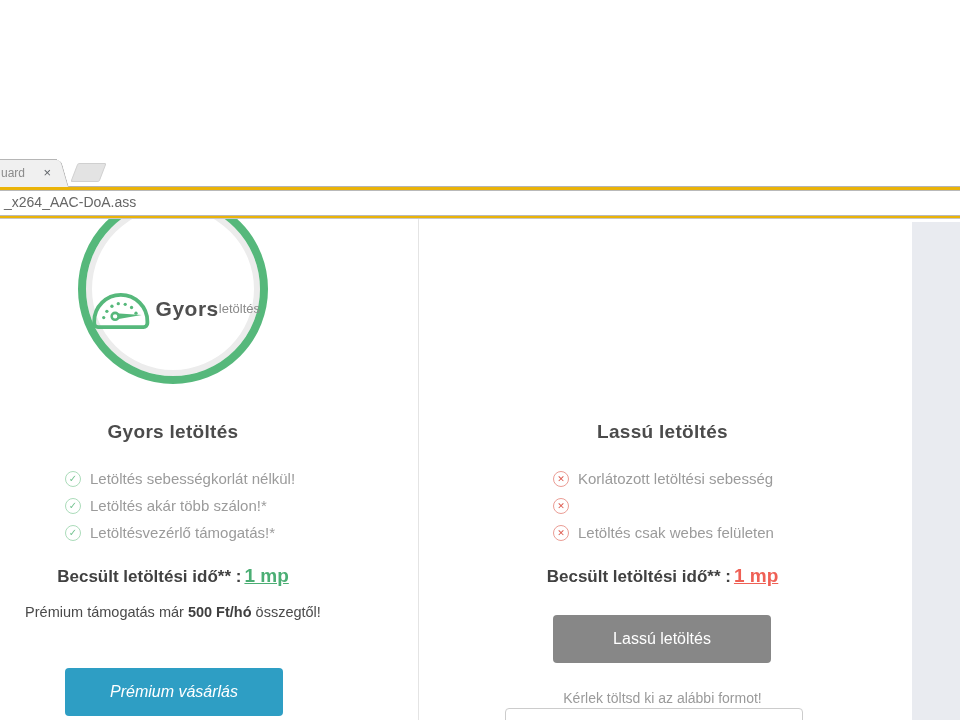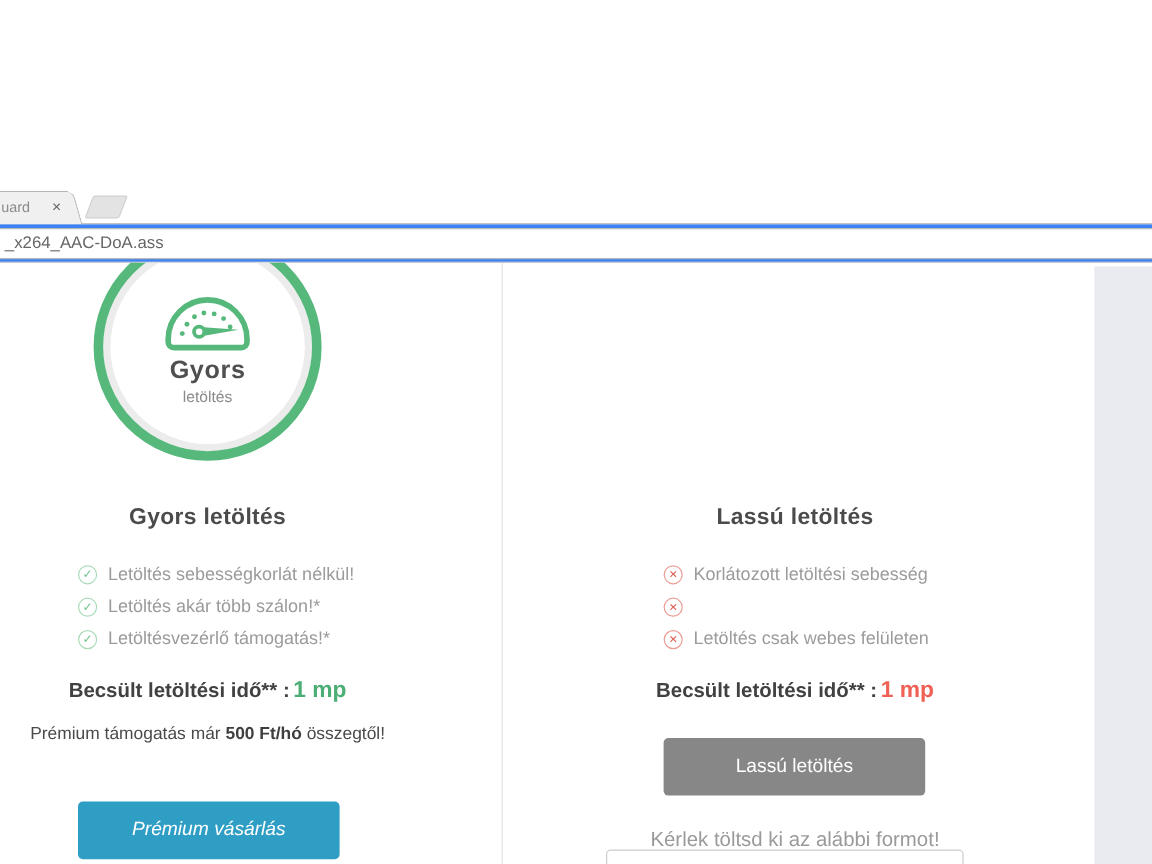--- a/index.html
+++ b/index.html
@@ -31,21 +31,21 @@
     position:absolute;right:6px;top:4px;font-size:13px;color:#5f6368;
     line-height:18px;cursor:default;z-index:2;
   }
   .newtab{
     position:absolute;left:74px;top:8px;width:27px;height:17px;
     background:#e3e3e3;border:1px solid #d0d0d0;border-radius:2px;
     transform:skewX(-21deg);
   }
   .toolbar{
     position:absolute;top:187px;left:0;right:0;height:31px;
-    background:#3b82f6;border-bottom:1px solid #c6c6c6;text-decoration:underline;
+    background:#eab308;border-bottom:1px solid #c6c6c6;text-decoration:underline;
   }
   .urlbar{
     position:absolute;top:3px;left:-6px;right:-6px;height:21px;
     background:#fff;border:1px solid #b9b9b9;border-radius:2px;
     font-size:14px;color:var(--c-url-text,#666);padding:3px 0 0 9px;
     white-space:nowrap;overflow:hidden;
   }
   
   .page{
     position:absolute;top:219px;left:0;right:0;bottom:0;
@@ -58,21 +58,21 @@
   .col{position:absolute;top:0;bottom:0;}
   .col-fast{left:0;width:418px;border-right:1px solid var(--c-divider,#e4e4e4);}
   .col-slow{left:419px;width:493px;}
   .inner{position:absolute;top:0;bottom:0;left:0;text-align:center;}
   .col-fast .inner{width:346px;}
   .col-slow .inner{width:487px;}
 
   
   .big-circle{
     position:absolute;top:-25px;width:190px;height:190px;box-sizing:border-box;
-    border-radius:50%;display:flex;flex-direction:column;align-items:center;
+    border-radius:50%;display:flex;align-items:center;
     padding-top:36px;background:#fff;
   }
   .col-fast .big-circle{
     left:78px;border:8px solid var(--c-green-ring,#56b87b);
     box-shadow:inset 0 0 0 6px #ececec;
   }
   .gauge-svg{display:block;}
   .fast-icon{color:var(--c-green-ring,#56b87b);}
   .circle-title{font-size:21px;font-weight:bold;color:#4f4f4f;margin-top:4px;letter-spacing:.5px;}
   .circle-sub{font-size:13px;color:var(--c-muted,#8a8a8a);margin-top:2px;}
@@ -92,38 +92,38 @@
     width:16px;height:16px;border-radius:50%;border:1px solid;flex:0 0 auto;
     display:inline-flex;align-items:center;justify-content:center;
     margin-right:9px;box-sizing:border-box;
   }
   .col-fast .feat-icon{color:var(--c-check,#74c290);border-color:var(--c-check-border,#abdcba);font-size:10px;}
   .col-slow .feat-icon{color:var(--c-x,#dd5a4e);border-color:var(--c-x-border,#eb9d95);font-size:9px;}
 
   .estimate{position:absolute;top:346px;left:0;font-size:17px;font-weight:bold;color:var(--c-dark,#414141);}
   .col-fast .estimate{width:346px;}
   .col-slow .estimate{width:487px;}
-  .estimate .val{font-size:19px;margin-left:3px;}
+  .estimate .val{font-size:19px;margin-left:3px;text-decoration:underline;}
   .col-fast .estimate .val{color:var(--c-green,#4bae74);}
   .col-slow .estimate .val{color:var(--c-red,#ef6055);}
 
   .promo{position:absolute;top:385px;width:346px;font-size:14.5px;color:#4a4a4a;}
   .promo b{color:#3f3f3f;}
 
   .cta-note{position:absolute;top:429px;width:346px;font-size:15px;color:#808080;}
 
   .btn{
     position:absolute;width:218px;height:48px;border:none;border-radius:4px;
     color:#fff;font-size:16px;font-family:inherit;cursor:pointer;
     display:flex;align-items:center;justify-content:center;
   }
   .btn-premium{top:449px;left:65px;background:var(--c-blue,#2e9ec4);font-style:italic;}
   .btn-slow{top:396px;left:134px;background:var(--c-gray-button,#878787);}
 
-  .form-note{position:absolute;top:471px;width:487px;font-size:17px;color:#9a9a9a;}
+  .form-note{position:absolute;top:471px;width:487px;font-size:14px;color:#9a9a9a;}
   .form-input{
     position:absolute;top:489px;left:86px;width:298px;height:36px;box-sizing:border-box;
     border:1px solid #cccccc;border-radius:4px;background:#fff;
     font-size:14px;padding:0 10px;font-family:inherit;color:#555;
   }
 </style>
 </head>
 <body>
 
 <div class="tabstrip">

